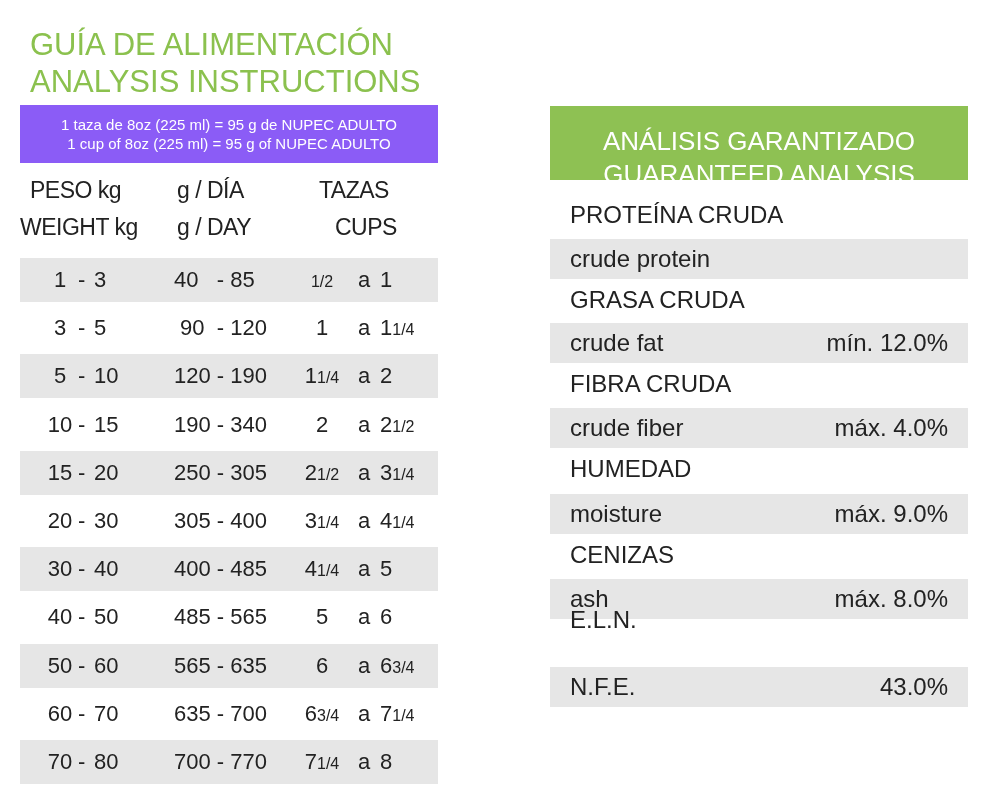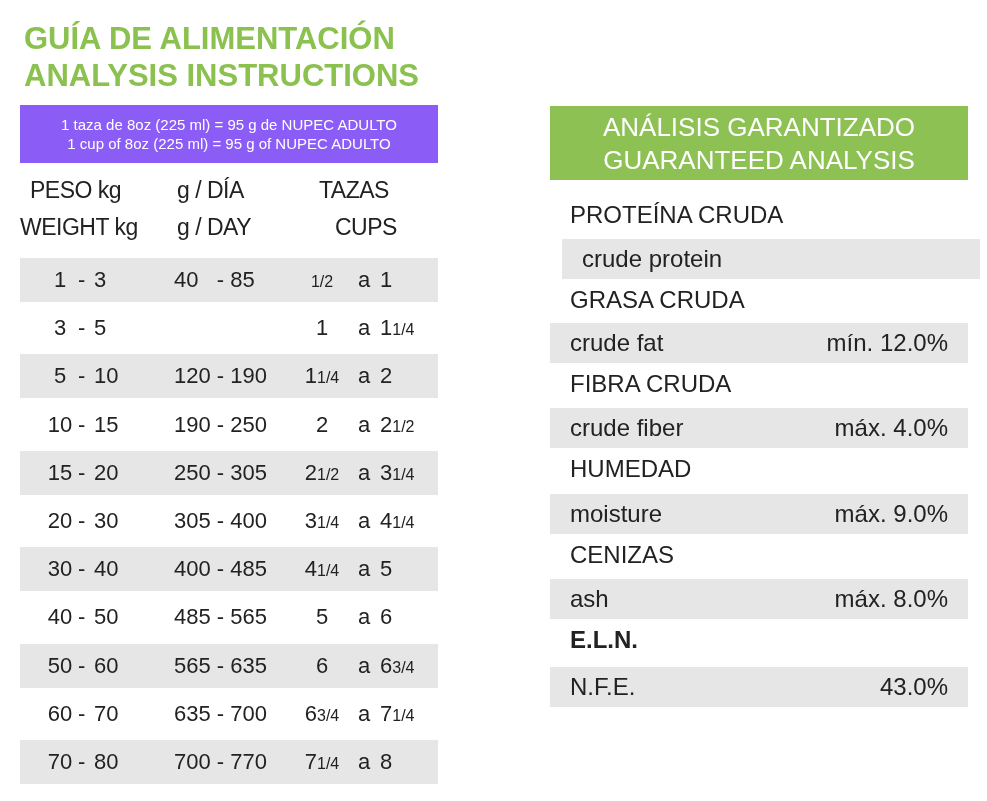--- a/index.html
+++ b/index.html
@@ -1,22 +1,22 @@
 <!DOCTYPE html>
 <html><head>
 <meta charset="utf-8">
 <style>
   html, body { margin: 0; padding: 0; }
   body {
     width: 987px; height: 801px; background: #ffffff; position: relative; overflow: hidden;
     font-family: "Liberation Sans", sans-serif; color: #222222;
   }
   .title {
-    position: absolute; left: 22px; top: 18px; margin: 2px;
-    font-family: "Liberation Sans", sans-serif; font-weight: bold;
+    position: absolute; left: 22px; top: 18px; margin: 8px;
+    font-family: "Liberation Sans", sans-serif; font-weight: normal;
     color: #8bc14e; font-size: 31px; line-height: 37px; letter-spacing: 0px;
   }
   .title span { display: block; }
   .cup-bar {
     position: absolute; left: 20px; top: 105px; width: 418px; height: 58px;
     background: #8b5cf6; color: #ffffff; text-align: center;
     font-size: 15px; line-height: 19px; padding-top: 10px; box-sizing: border-box;
   }
   .cup-bar span { display: block; }
   .col-head {
@@ -34,21 +34,21 @@
   .c-wd { left: 58px; }
   .c-w2 { left: 74px; }
   .c-g { left: 154px; }
   .c-c1 { left: 282px; width: 40px; text-align: center; }
   .c-a { left: 338px; }
   .c-c2 { left: 360px; }
   .frac { font-size: 16px; }
   .an-head {
     position: absolute; left: 550px; top: 106px; width: 418px; height: 74px;
     background: #8ec153; color: #ffffff; text-align: center;
-    font-size: 26px; line-height: 33px; padding-top: 5px; box-sizing: border-box;
+    font-size: 26px; line-height: 33px; padding-top: 19px; box-sizing: border-box;
   }
   .an-head span { display: block; }
   .an-label {
     position: absolute; left: 570px; font-size: 24px; line-height: 40px; color: #222;
   }
   .an-row {
     position: absolute; left: 550px; width: 418px; height: 40px; background: #e6e6e6;
     font-size: 24px; line-height: 40px;
   }
   .an-row .en { position: absolute; left: 20px; top: 0; }
@@ -91,38 +91,39 @@
       <span class="c c-w2">3</span>
       <span class="c c-g" style="white-space:pre">40   - 85</span>
       <span class="c c-c1"><span></span><span class="frac">1/2</span></span>
       <span class="c c-a">a</span>
       <span class="c c-c2"><span>1</span><span class="frac"></span></span>
     </div>
     <div class="feed-row" style="top: 306.2px;">
       <span class="c c-w1">3</span>
       <span class="c c-wd">-</span>
       <span class="c c-w2">5</span>
+      <span class="c c-g" style="white-space:pre"> 90  - 120</span>
       <span class="c c-c1"><span>1</span><span class="frac"></span></span>
       <span class="c c-a">a</span>
       <span class="c c-c2"><span>1</span><span class="frac">1/4</span></span>
     </div>
     <div class="feed-row shaded" style="top: 354.4px;">
       <span class="c c-w1">5</span>
       <span class="c c-wd">-</span>
       <span class="c c-w2">10</span>
       <span class="c c-g" style="white-space:pre">120 - 190</span>
       <span class="c c-c1"><span>1</span><span class="frac">1/4</span></span>
       <span class="c c-a">a</span>
       <span class="c c-c2"><span>2</span><span class="frac"></span></span>
     </div>
     <div class="feed-row" style="top: 402.6px;">
       <span class="c c-w1">10</span>
       <span class="c c-wd">-</span>
       <span class="c c-w2">15</span>
-      <span class="c c-g" style="white-space:pre">190 - 250</span>
+      <span class="c c-g" style="white-space:pre">190 - 340</span>
       <span class="c c-c1"><span>2</span><span class="frac"></span></span>
       <span class="c c-a">a</span>
       <span class="c c-c2"><span>2</span><span class="frac">1/2</span></span>
     </div>
     <div class="feed-row shaded" style="top: 450.8px;">
       <span class="c c-w1">15</span>
       <span class="c c-wd">-</span>
       <span class="c c-w2">20</span>
       <span class="c c-g" style="white-space:pre">250 - 305</span>
       <span class="c c-c1"><span>2</span><span class="frac">1/2</span></span>
@@ -185,21 +186,21 @@
     </div>
   </div>
 
 <div class="an-head">
   <span>ANÁLISIS GARANTIZADO</span>
   <span>GUARANTEED ANALYSIS</span>
 </div>
 
 <div id="an-list">
     <div class="an-label" style="top: 195px;">PROTEÍNA CRUDA</div>
-    <div class="an-row" style="top: 239px; margin-left: 12px;">
+    <div class="an-row" style="top: 239px;">
       <span class="en">crude protein</span>
     </div>
     <div class="an-label" style="top: 280px;">GRASA CRUDA</div>
     <div class="an-row" style="top: 323px;">
       <span class="en">crude fat</span>
       <span class="val">mín. 12.0%</span>
     </div>
     <div class="an-label" style="top: 364px;">FIBRA CRUDA</div>
     <div class="an-row" style="top: 408px;">
       <span class="en">crude fiber</span>
@@ -208,18 +209,18 @@
     <div class="an-label" style="top: 449px;">HUMEDAD</div>
     <div class="an-row" style="top: 494px;">
       <span class="en">moisture</span>
       <span class="val">máx. 9.0%</span>
     </div>
     <div class="an-label" style="top: 535px;">CENIZAS</div>
     <div class="an-row" style="top: 579px;">
       <span class="en">ash</span>
       <span class="val">máx. 8.0%</span>
     </div>
-    <div class="an-label" style="top: 620px; font-weight: bold;">E.L.N.</div>
+    <div class="an-label" style="top: 600px;">E.L.N.</div>
     <div class="an-row" style="top: 667px;">
       <span class="en">N.F.E.</span>
       <span class="val">43.0%</span>
     </div>
   </div>
 
 </body></html>

